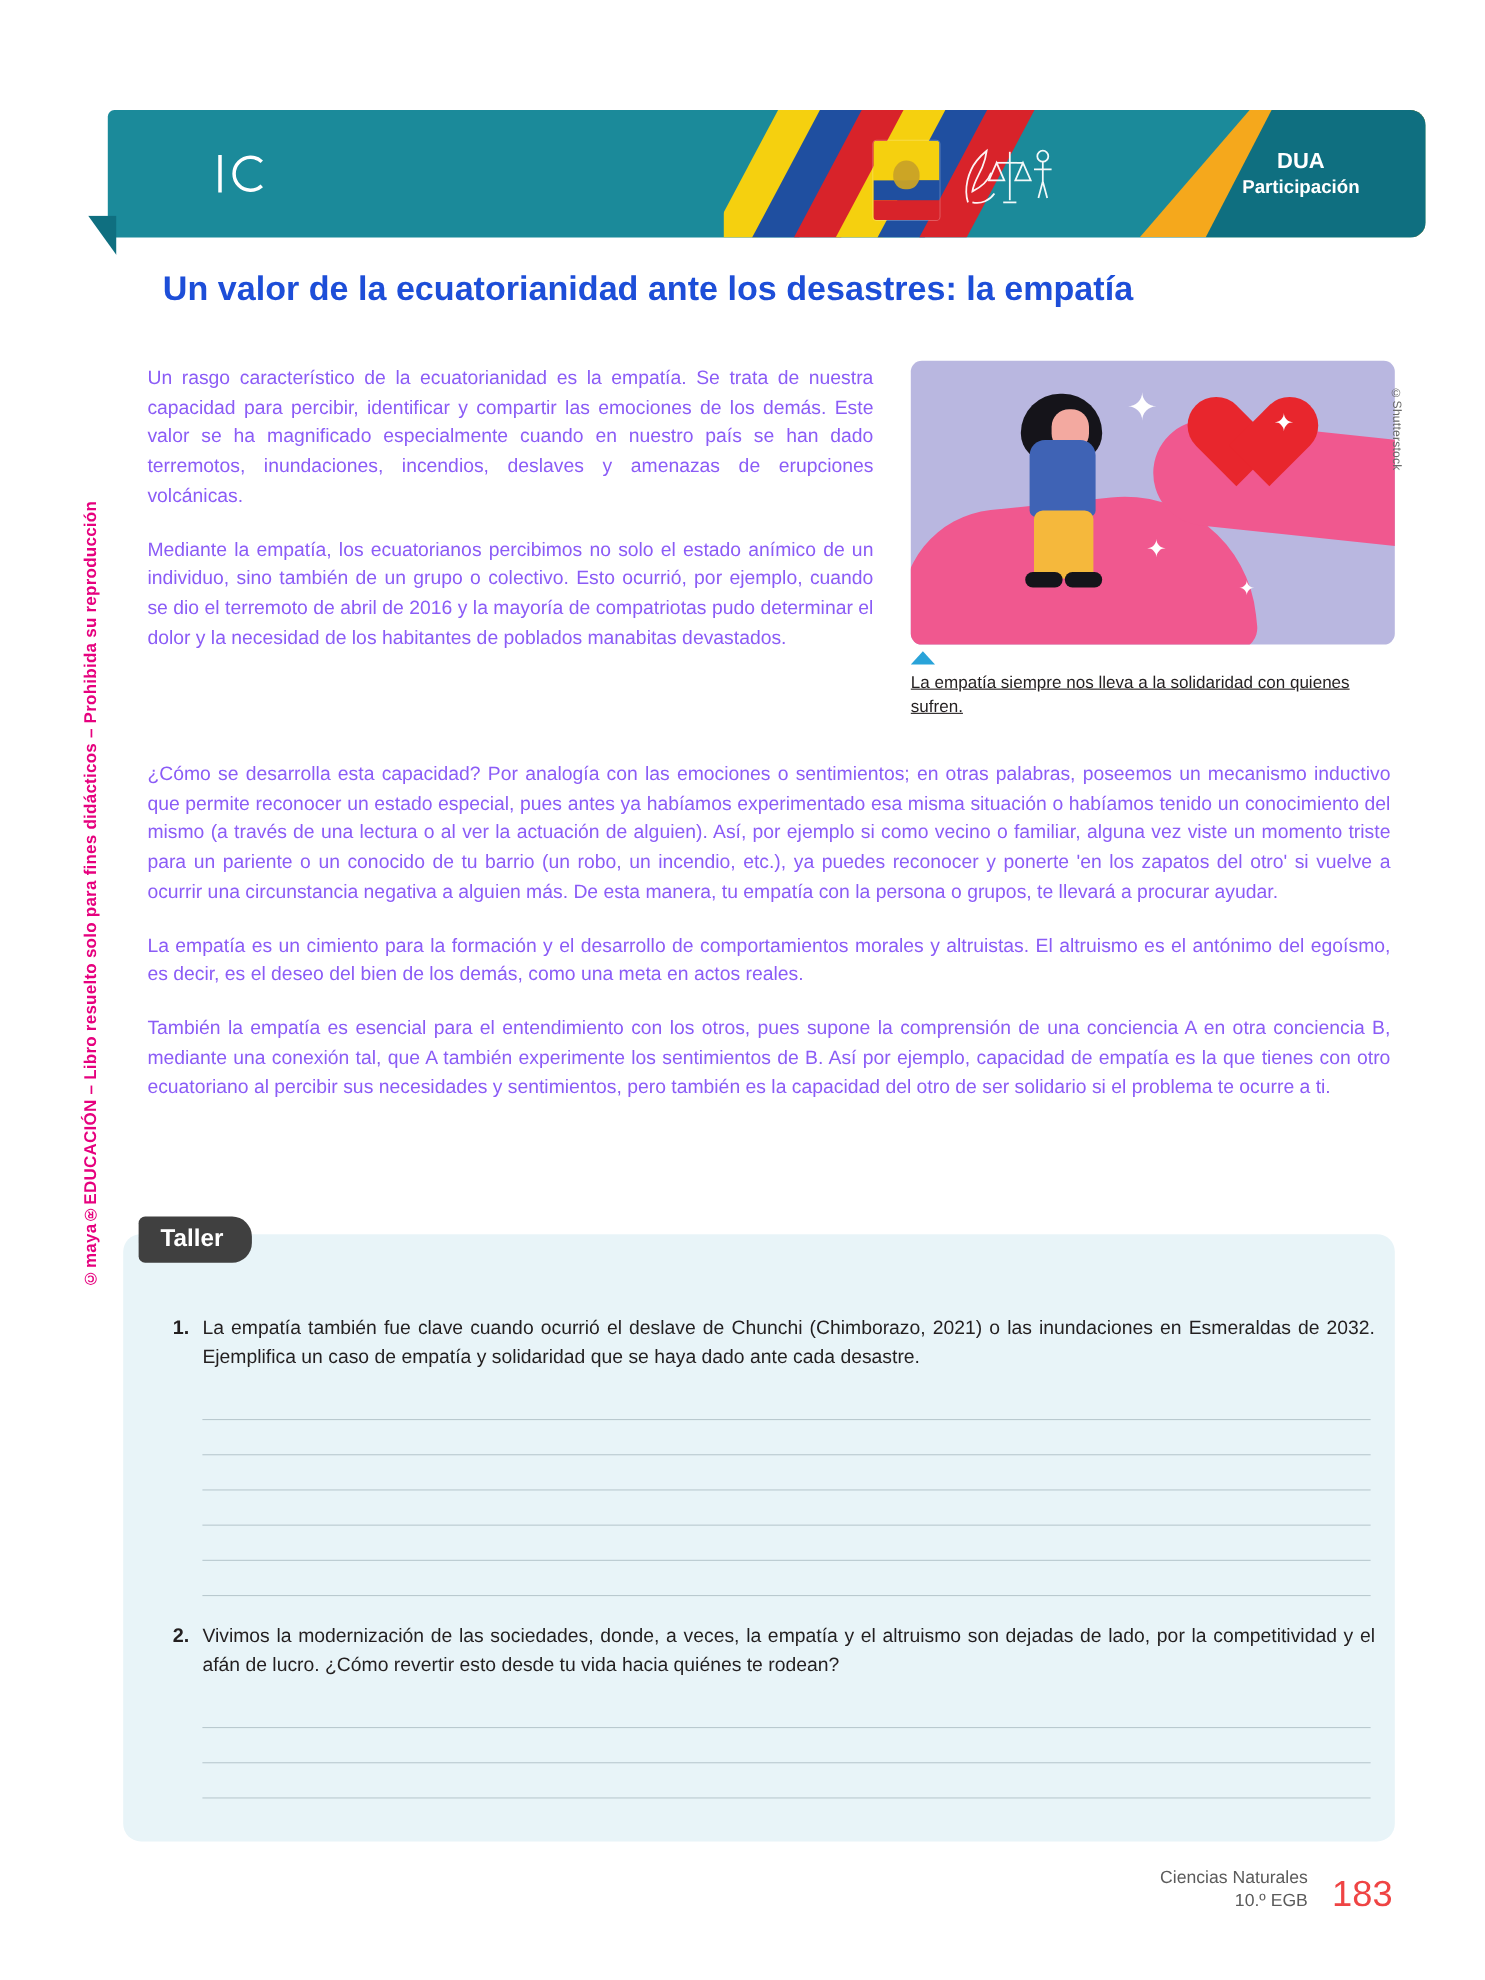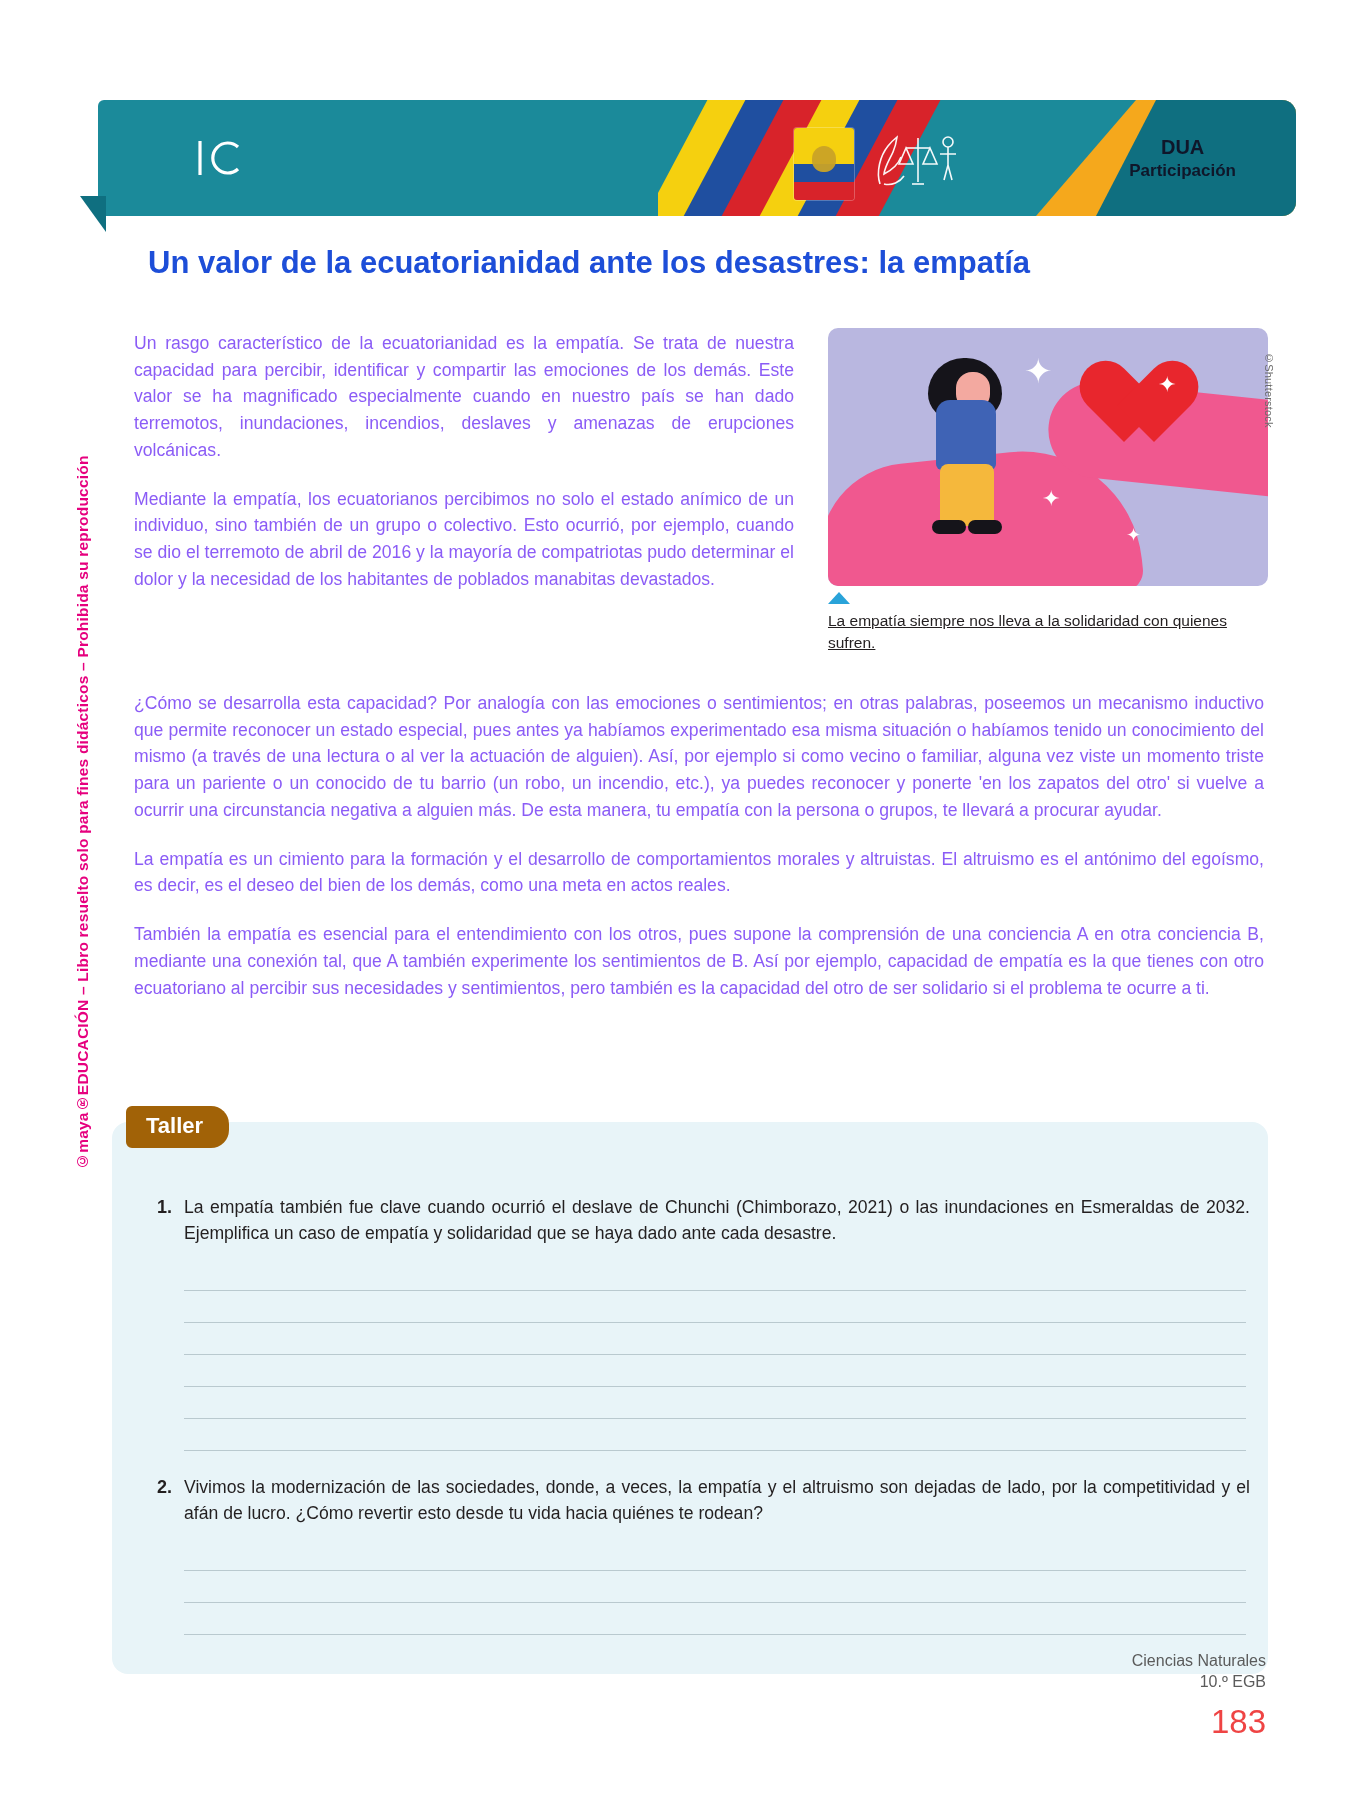--- a/index.html
+++ b/index.html
@@ -118,21 +118,21 @@
     transform: translateY(-50%);
     width: 58px;
     height: 46px;
     color: #ffffff;
   }
   .hb-dua {
     position: absolute;
     right: 60px;
     top: 50%;
     transform: translateY(-50%);
-    color: #0f172a;
+    color: #ffffff;
     text-align: center;
     line-height: 1.25;
     z-index: 3;
   }
   .hb-dua .l1 { font-size: 20px; font-weight: bold; }
   .hb-dua .l2 { font-size: 17px; font-weight: bold; }
 
   .hb-icons {
     position: absolute;
     left: 770px;
@@ -315,21 +315,21 @@
     top: 1122px;
     width: 1156px;
     height: 552px;
     background: #e8f4f8;
     border-radius: 16px;
   }
   .taller-tab {
     position: absolute;
     left: 14px;
     top: -16px;
-    background: #a16207;
+    background: #404040;
     color: #ffffff;
     font-size: 22px;
     font-weight: bold;
     padding: 7px 26px 9px 20px;
     border-radius: 6px 18px 18px 6px;
   }
   .q {
     position: absolute;
     left: 18px;
     width: 1120px;
@@ -367,22 +367,21 @@
     width: 1062px;
   }
 
   
   .footer {
     position: absolute;
     right: 84px;
     bottom: 60px;
     display: flex;
     align-items: flex-end;
-    gap: 12px;
-    flex-direction: column;
+    gap: 22px;
   }
   .footer-text {
     text-align: right;
     font-size: 16px;
     color: #5b5b5b;
     line-height: 1.3;
   }
   .footer-page {
     font-size: 33px;
     font-weight: normal;

